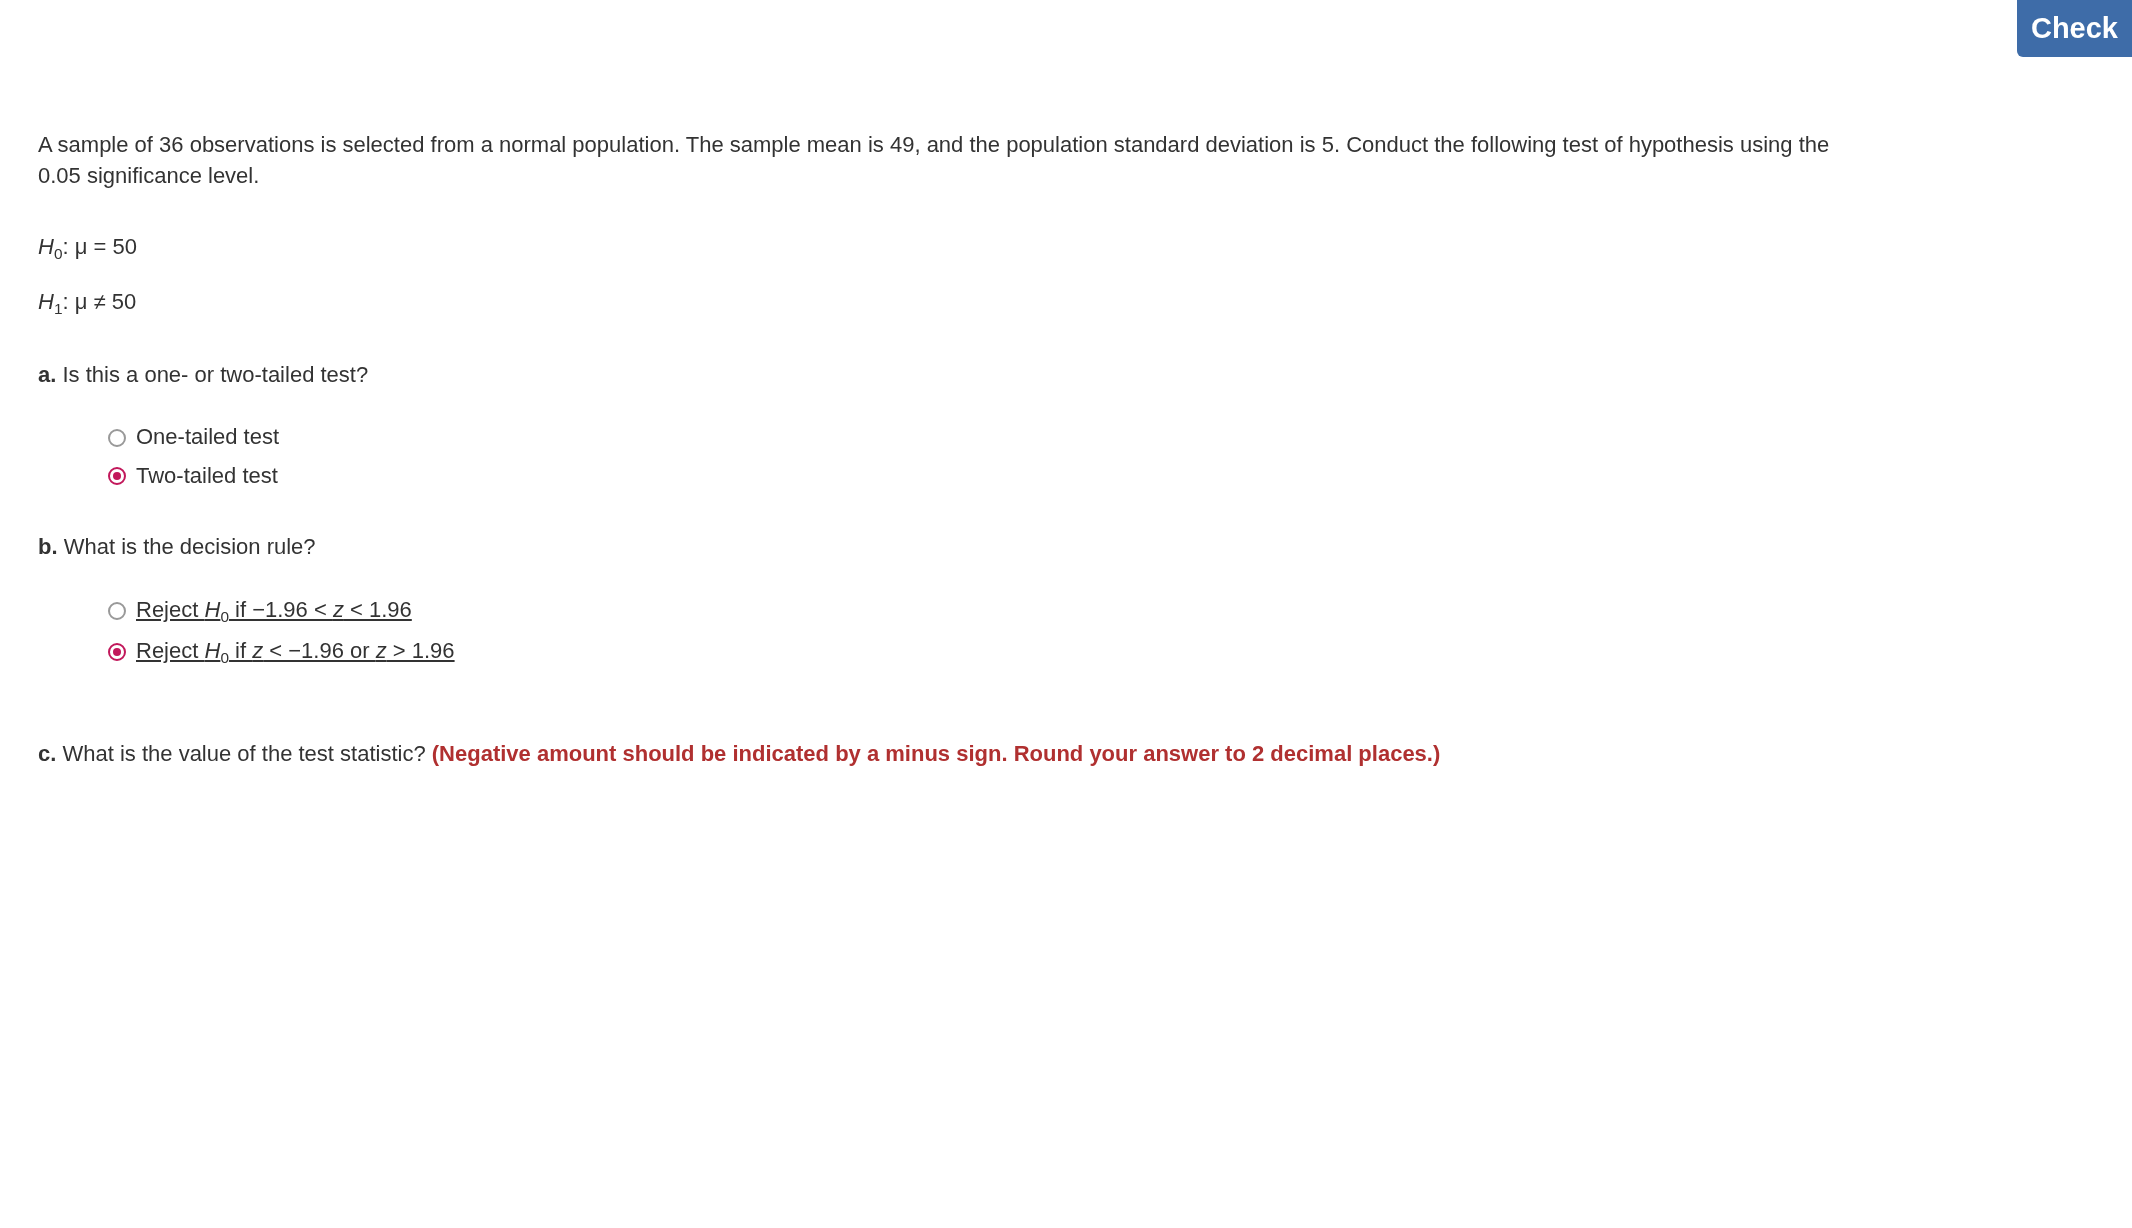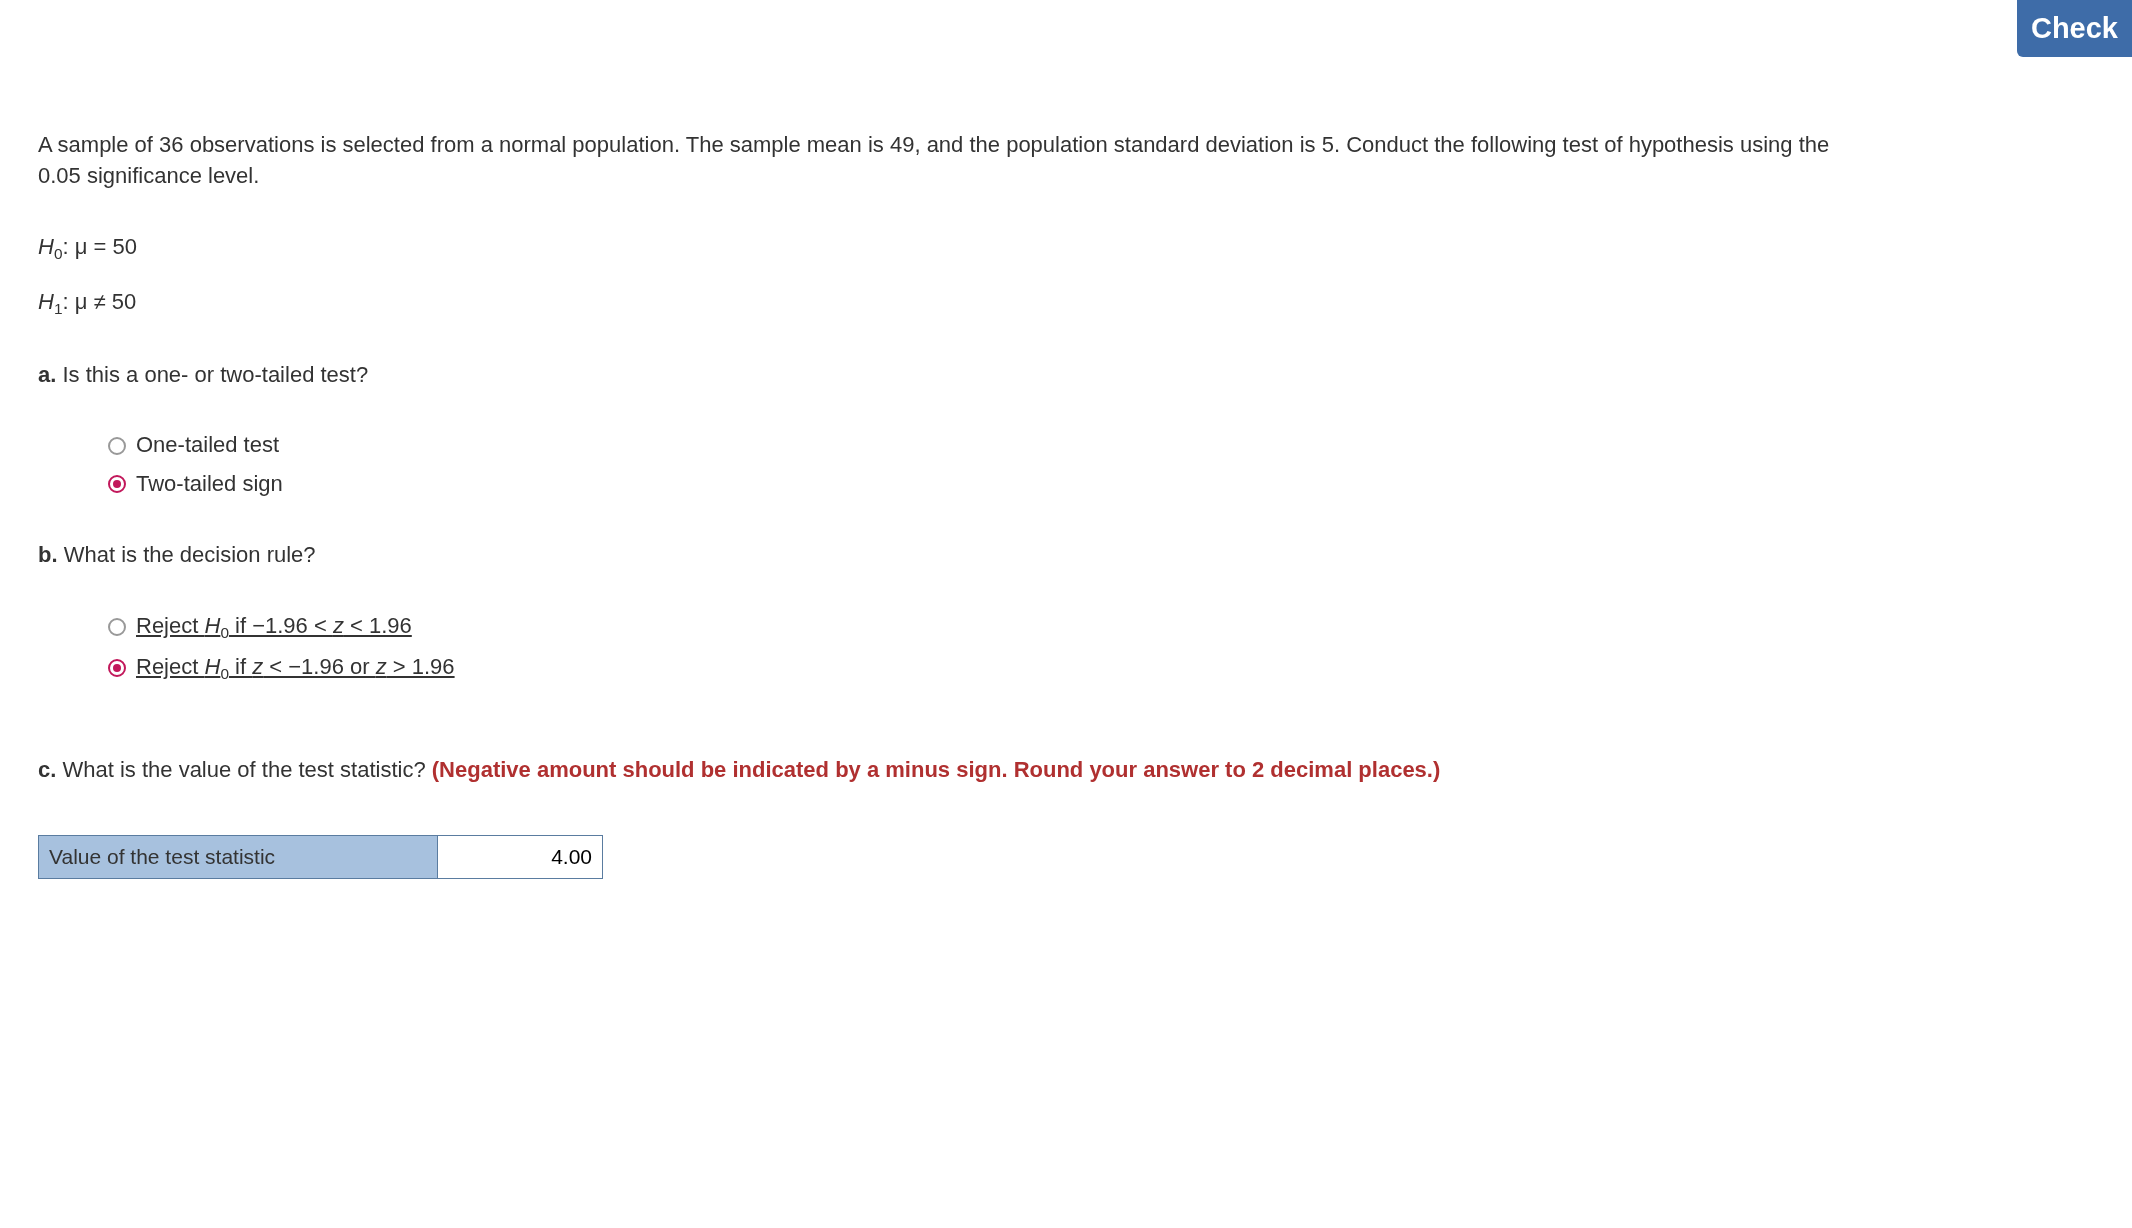--- a/index.html
+++ b/index.html
@@ -28,21 +28,21 @@
   .content {
     padding: 130px 50px 0 38px;
     max-width: 1900px;
   }
   .problem-stmt { margin-bottom: 40px; }
   .hypo-line { margin-bottom: 22px; }
   .hypo-line .italic { font-style: italic; }
   .sub { font-size: 0.7em; vertical-align: sub; }
   .part { margin-top: 40px; margin-bottom: 30px; }
   .part-label { font-weight: 700; }
-  .options { margin: 40px 0 20px 70px; }
+  .options { margin: 32px 0 20px 70px; }
   .option-row { display: flex; align-items: center; gap: 10px; margin-bottom: 8px; }
   .radio {
     width: 18px;
     height: 18px;
     border: 2px solid #999;
     border-radius: 50%;
     display: inline-flex;
     align-items: center;
     justify-content: center;
     flex-shrink: 0;
@@ -116,21 +116,21 @@
   <div class="part">
     <span class="part-label">a.</span><span> Is this a one- or two-tailed test?</span>
   </div>
   <div class="options">
     <div class="option-row">
       <span class="radio"></span>
       <span>One-tailed test</span>
     </div>
     <div class="option-row">
       <span class="radio selected"></span>
-      <span>Two-tailed sign</span>
+      <span>Two-tailed test</span>
     </div>
   </div>
 
   <div class="part">
     <span class="part-label">b.</span><span> What is the decision rule?</span>
   </div>
   <div class="options">
     <div class="option-row">
       <span class="radio"></span>
       <span class="nowrap">
@@ -142,20 +142,14 @@
       <span class="nowrap">
         <span>Reject </span><span class="italic">H</span><span class="sub">0</span><span> if </span><span class="italic">z</span><span> &lt; −1.96 or </span><span class="italic">z</span><span> &gt; 1.96</span>
       </span>
     </div>
   </div>
 
   <div class="part" style="margin-top:70px;">
     <span class="part-label">c.</span><span> What is the value of the test statistic? </span><span class="instruction-red">(Negative amount should be indicated by a minus sign. Round your answer to 2 decimal places.)</span>
   </div>
 
-  <div class="answer-row" style="width:565px;">
-    <div class="answer-label">Value of the test statistic</div>
-    <div class="answer-input-wrap">
-      <input class="answer-input" value="4.00" style="">
-    </div>
-  </div>
 
 </div>
 
 </body></html>

